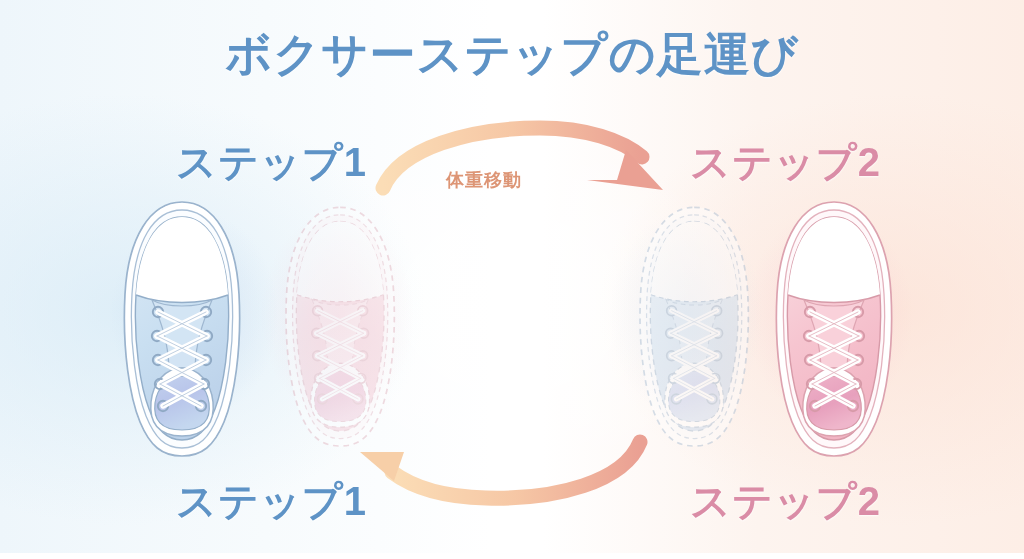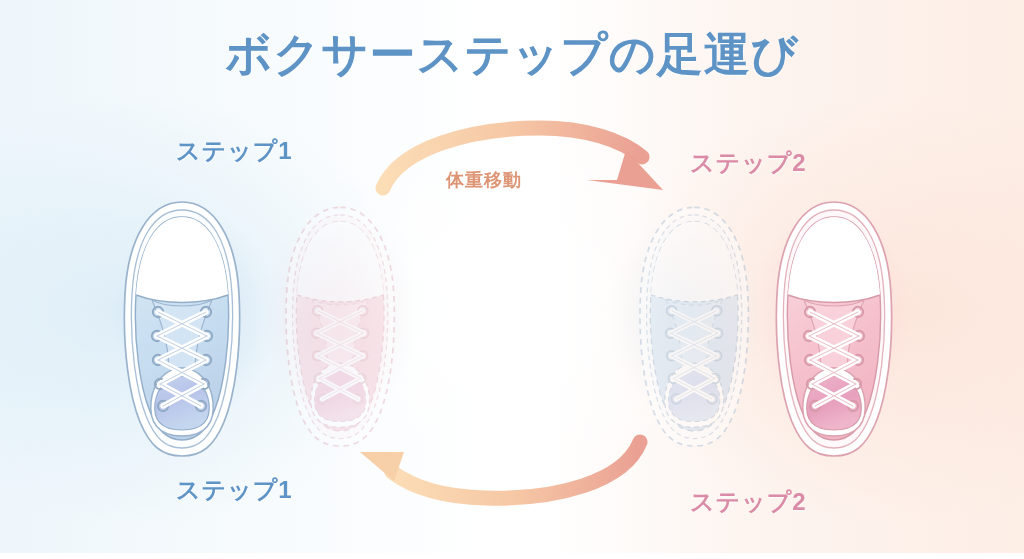--- a/index.html
+++ b/index.html
@@ -42,28 +42,28 @@
     width: 100%;
     text-align: center;
     font-size: 46px;
     font-weight: 700;
     letter-spacing: 1px;
     color: #5e93c6;
     text-shadow: 0 1px 2px rgba(255,255,255,0.9);
   }
   .step-label {
     position: absolute;
-    font-size: 24px;
+    font-size: 40px;
     font-weight: 700;
     letter-spacing: 1px;
     white-space: nowrap;
     text-shadow: 0 1px 2px rgba(255,255,255,0.85);
   }
   .step-blue  { color: #5e93c6; }
-  .step-pink  { color: #da8ca6; margin-top: 12px; }
+  .step-pink  { color: #da8ca6; }
 
   .lbl-tl { left: 176px; top: 135px; }
   .lbl-tr { left: 690px; top: 135px; }
   .lbl-bl { left: 176px; top: 474px; }
   .lbl-br { left: 690px; top: 474px; }
 
   .arrow-label {
     position: absolute;
     left: 446px;
     top: 168px;

